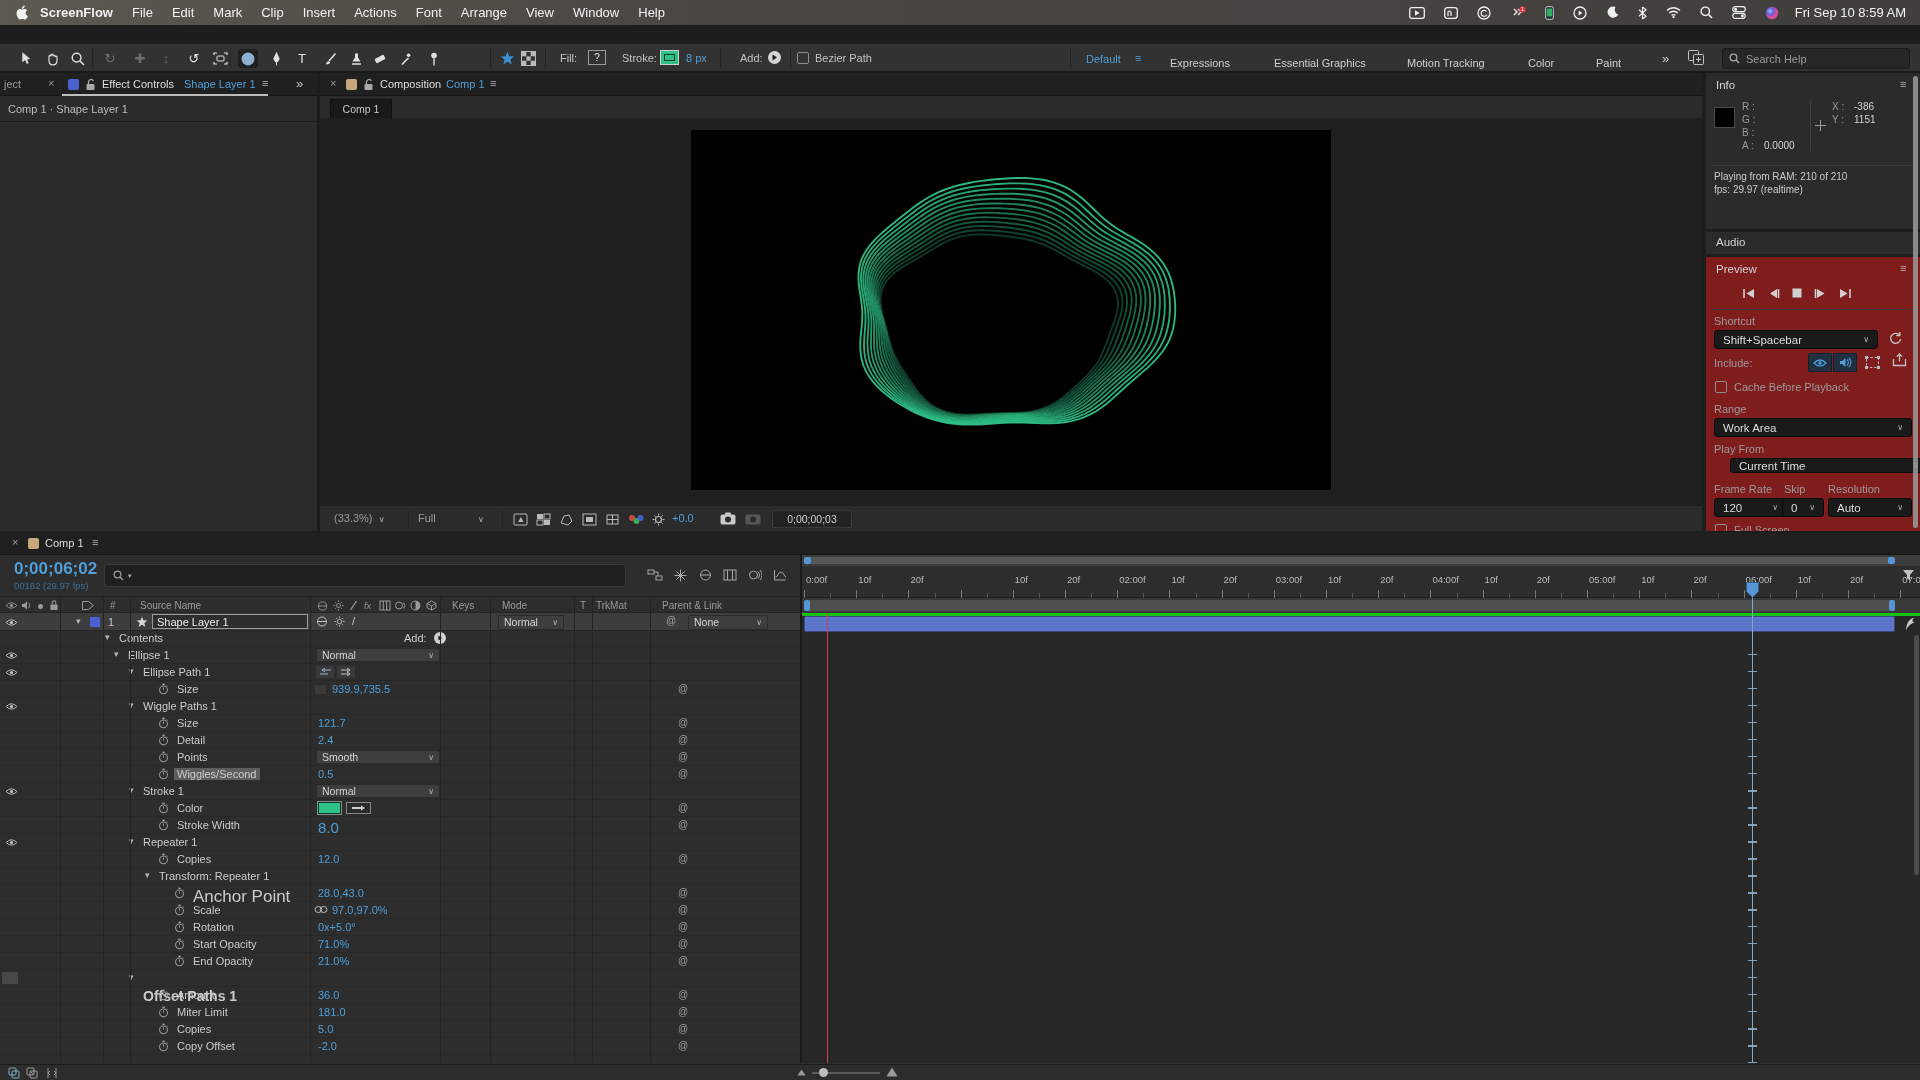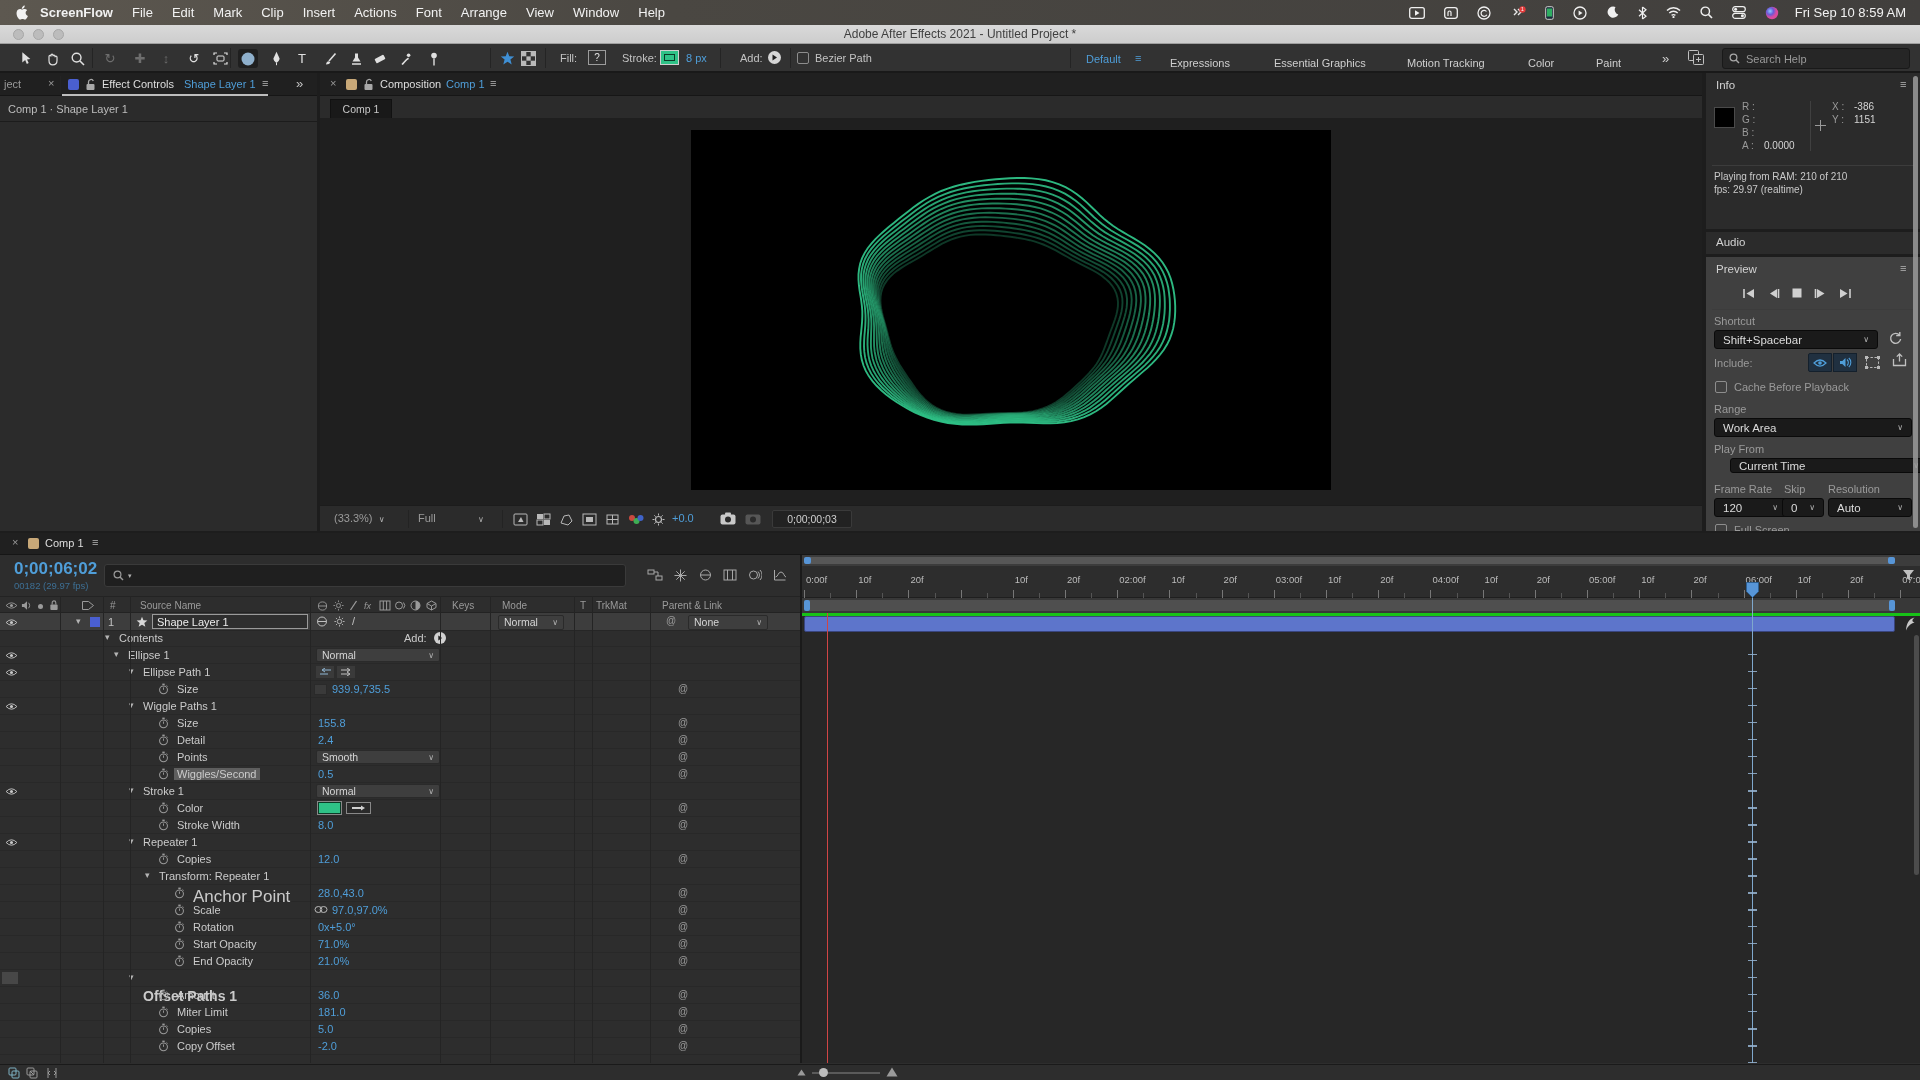--- a/index.html
+++ b/index.html
@@ -128,26 +128,20 @@
                 <stop offset="100%" stop-color="#d84a9e"></stop>
               </radialGradient>
             </defs>
             <circle cx="7" cy="7" r="6.2" fill="url(#sg)"></circle>
           </svg>
         </span>
       </span>
     <span class="menuitem" style="margin-right:14px">Fri Sep 10  8:59 AM</span>
   </div>
 
-  <div class="abs" id="titlebar" style="left:0;top:25px;width:1920px;height:19px;background:linear-gradient(#d9d9d9,#cdcdcd);border-bottom:1px solid #9f9f9f">
-    <span class="abs" style="left:13px;top:4px;width:11px;height:11px;border-radius:50%;background:#bcbcbc;border:1px solid #a7a7a7"></span>
-    <span class="abs" style="left:33px;top:4px;width:11px;height:11px;border-radius:50%;background:#bcbcbc;border:1px solid #a7a7a7"></span>
-    <span class="abs" style="left:53px;top:4px;width:11px;height:11px;border-radius:50%;background:#bcbcbc;border:1px solid #a7a7a7"></span>
-    <div class="abs" style="left:0;top:0;width:1920px;height:19px;text-align:center;line-height:19px;font-size:12px;color:#3f3f3f">Adobe After Effects 2021 - Untitled Project *</div>
-  </div>
 
   <div class="abs" id="toolbar" style="left:0;top:44px;width:1920px;height:29px;background:#323232;border-bottom:2px solid #191919">
     <span id="tool-icons"><span class="abs" style="left: 16px; top: 5px; width: 20px; height: 19px; display: flex; align-items: center; justify-content: center;">
           <svg width="12" height="15" viewBox="0 0 13 15">
             <path d="M2.5 0.8v11l3.1-2.6 1.8 4.2 2-0.9-1.8-4 3.6-0.4Z" fill="#e0e0e0"></path>
           </svg>
         </span><span class="abs" style="left: 42px; top: 5px; width: 20px; height: 19px; display: flex; align-items: center; justify-content: center;">
           <svg width="13" height="14" viewBox="0 0 13 14">
             <path d="M3 8.5V4.4a1 1 0 0 1 2 0V3.2a1 1 0 0 1 2 0v1a1 1 0 0 1 2 0v1a1 1 0 0 1 2 0v3.3c0 3-1.8 4.4-4.3 4.4C4.4 12.9 3 11.3 3 8.5Z" fill="none" stroke="#e0e0e0" stroke-width="1.2"></path>
           </svg>
@@ -401,21 +395,21 @@
       <span class="abs lbl sm" style="left:148px;top:41px;color:#d4d4d4">1151</span>
       <span class="abs" style="left:6px;top:92px;width:202px;height:1px;background:#3c3c3c"></span>
       <span class="abs lbl sm" style="left:8px;top:98px;color:#c9c9c9">Playing from RAM: 210 of 210</span>
       <span class="abs lbl sm" style="left:8px;top:111px;color:#c9c9c9">fps: 29.97 (realtime)</span>
     </div>
 
     <div class="abs" style="left:0;top:159px;width:214px;height:22px;background:#2b2b2b">
       <span class="abs panehdr dim" style="left:10px;top:4px">Audio</span>
     </div>
 
-    <div class="abs" style="left:0;top:184px;width:214px;height:274px;background:#404040">
+    <div class="abs" style="left:0;top:184px;width:214px;height:274px;background:#7f1d1d">
       <span class="abs panehdr" style="left:10px;top:6px">Preview</span>
       <span class="abs hamb" style="left:194px;top:5px">≡</span>
       <span id="transport-row" class="abs" style="left:36px;top:28px;width:142px;height:16px;display:flex;gap:12px;align-items:center">
           <span class="icon">
             <svg width="13" height="11" viewBox="0 0 13 11">
               <path d="M2 1v9" stroke="#d0d0d0" stroke-width="1.6"></path>
               <path d="M12 1 4.5 5.5 12 10Z" fill="#d0d0d0"></path>
             </svg>
           </span>
           <span class="icon">
@@ -755,21 +749,21 @@
         <div class="abs" style="left: 0px; top: 182px; width: 800px; height: 17px; border-bottom: 1px solid rgb(40, 40, 40);">
           <span class="abs" style="left: 158px; top: 2px;">
             <svg width="11" height="12" viewBox="0 0 12 13">
               <circle cx="6" cy="7.4" r="4.3" fill="none" stroke="#9a9a9a" stroke-width="1.1"></circle>
               <path d="M6 7.4V4.8" stroke="#9a9a9a"></path>
               <rect x="4.7" y="0.6" width="2.6" height="1.6" fill="#9a9a9a"></rect>
               <path d="M9.3 2.6l1.2 1.2" stroke="#9a9a9a"></path>
             </svg>
           </span>
           <span class="abs" style="left: 177px; top: 2px; font-size: 11px; color: rgb(203, 203, 203); white-space: nowrap;">Size</span>
-          <span class="abs" style="left: 318px; top: 2px; font-size: 11px; color: rgb(79, 158, 217); white-space: nowrap;">155.8</span>
+          <span class="abs" style="left: 318px; top: 2px; font-size: 11px; color: rgb(79, 158, 217); white-space: nowrap;">121.7</span>
           <span class="abs" style="left: 678px; top: 2px; font-size: 10px; color: rgb(154, 154, 154);">@</span>
         </div>
         <div class="abs" style="left: 0px; top: 199px; width: 800px; height: 17px; border-bottom: 1px solid rgb(40, 40, 40);">
           <span class="abs" style="left: 158px; top: 2px;">
             <svg width="11" height="12" viewBox="0 0 12 13">
               <circle cx="6" cy="7.4" r="4.3" fill="none" stroke="#9a9a9a" stroke-width="1.1"></circle>
               <path d="M6 7.4V4.8" stroke="#9a9a9a"></path>
               <rect x="4.7" y="0.6" width="2.6" height="1.6" fill="#9a9a9a"></rect>
               <path d="M9.3 2.6l1.2 1.2" stroke="#9a9a9a"></path>
             </svg>
@@ -843,21 +837,21 @@
         <div class="abs" style="left: 0px; top: 284px; width: 800px; height: 17px; border-bottom: 1px solid rgb(40, 40, 40);">
           <span class="abs" style="left: 158px; top: 2px;">
             <svg width="11" height="12" viewBox="0 0 12 13">
               <circle cx="6" cy="7.4" r="4.3" fill="none" stroke="#9a9a9a" stroke-width="1.1"></circle>
               <path d="M6 7.4V4.8" stroke="#9a9a9a"></path>
               <rect x="4.7" y="0.6" width="2.6" height="1.6" fill="#9a9a9a"></rect>
               <path d="M9.3 2.6l1.2 1.2" stroke="#9a9a9a"></path>
             </svg>
           </span>
           <span class="abs" style="left: 177px; top: 2px; font-size: 11px; color: rgb(203, 203, 203); white-space: nowrap;">Stroke Width</span>
-          <span class="abs" style="left: 318px; top: 2px; font-size: 11px; color: rgb(79, 158, 217); white-space: nowrap;">8.0</span>
+          <span class="abs" style="left: 318px; top: 2px; font-size: 15px; color: rgb(79, 158, 217); white-space: nowrap;">8.0</span>
           <span class="abs" style="left: 678px; top: 2px; font-size: 10px; color: rgb(154, 154, 154);">@</span>
         </div>
         <div class="abs" style="left: 0px; top: 301px; width: 800px; height: 17px; border-bottom: 1px solid rgb(40, 40, 40);">
           <span class="abs" style="left: 5px; top: 4px;">
             <svg width="13" height="9" viewBox="0 0 14 10">
               <path d="M1 5Q7 -1 13 5 Q7 11 1 5Z" fill="none" stroke="#c9c9c9"></path>
               <circle cx="7" cy="5" r="1.7" fill="#c9c9c9"></circle>
             </svg>
           </span>
           <span class="abs" style="left: 129px; top: 2px; font-size: 9px; color: rgb(180, 180, 180);">▾</span>

